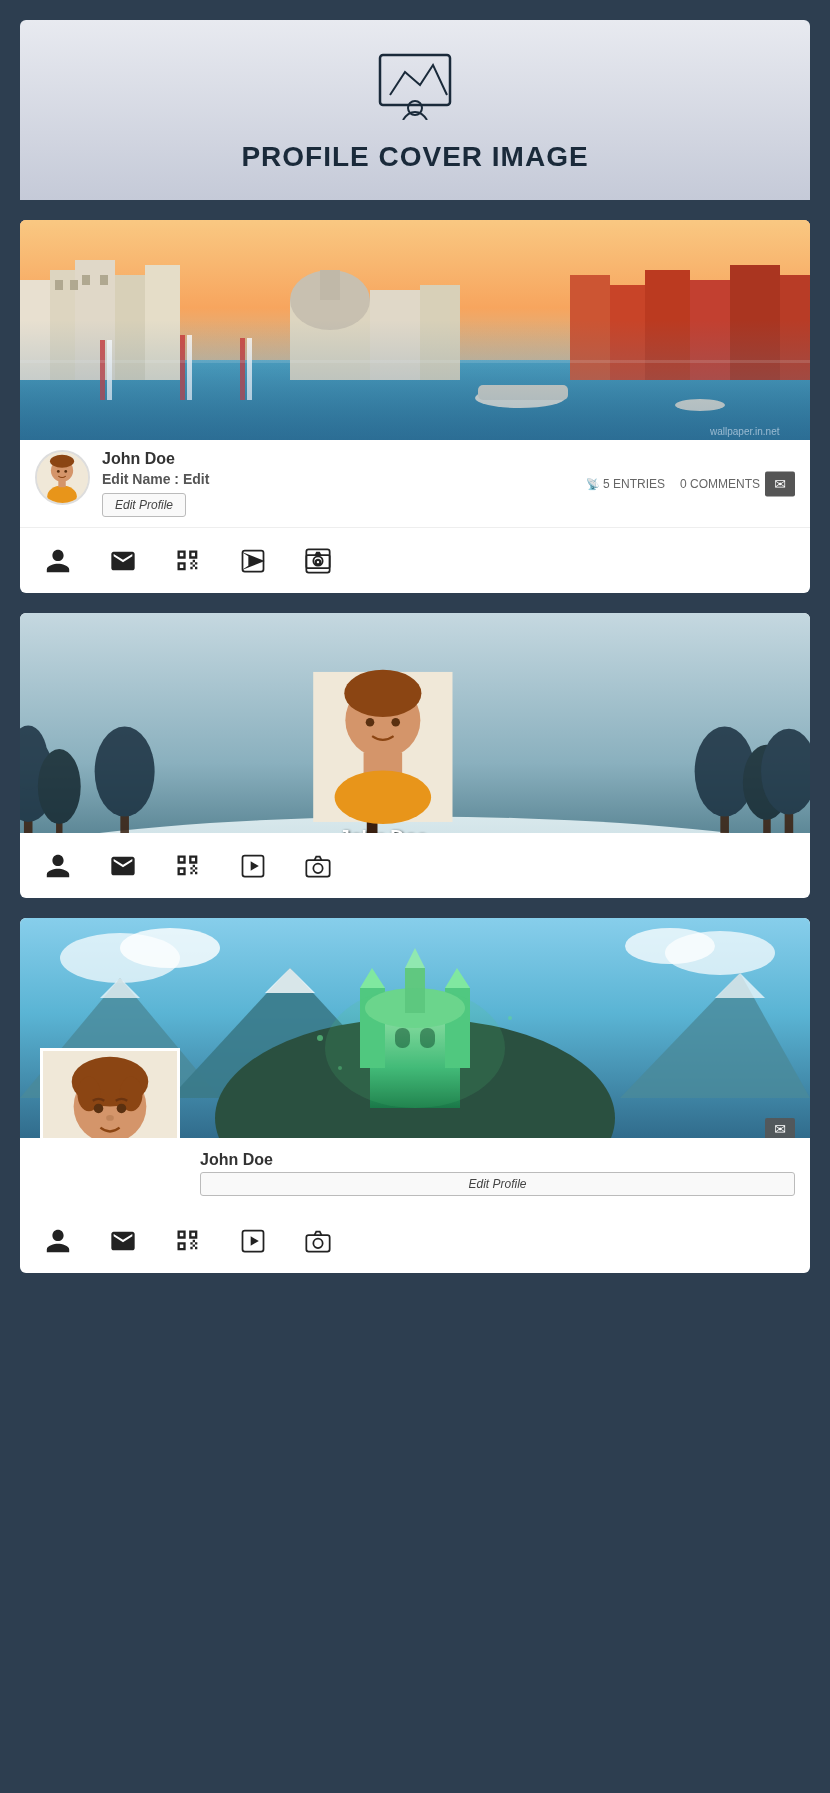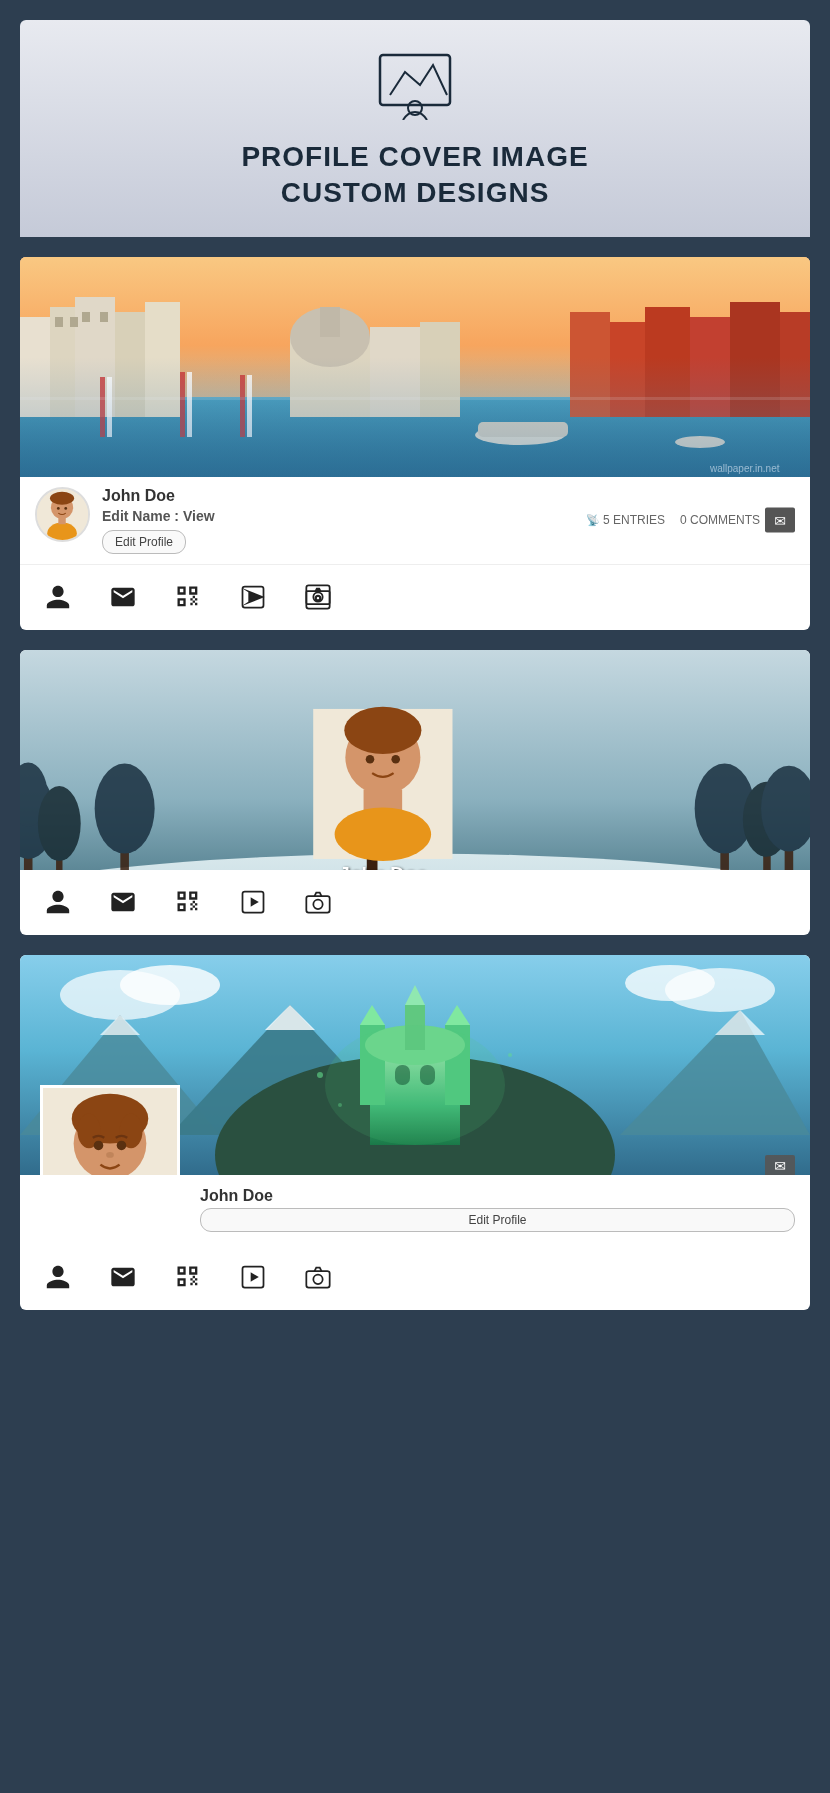--- a/index.html
+++ b/index.html
@@ -124,24 +124,25 @@
 
     .profile-firstname span {
       font-weight: bold;
     }
 
     .edit-profile-btn {
       display: inline-block;
       padding: 4px 12px;
       border: 1px solid #bbb;
       background: #f9f9f9;
-      border-radius: 11px;
+      border-radius: 3px;
       font-size: 12px;
       color: #444;
       cursor: pointer;
+      font-style: italic;
     }
 
     .stats-right {
       position: absolute;
       right: 50px;
       top: 50%;
       transform: translateY(-50%);
       display: flex;
       gap: 15px;
       font-size: 12px;
@@ -240,21 +241,20 @@
         <rect x="5" y="5" width="70" height="50" rx="3" stroke="#1a2a3a" stroke-width="2.5" fill="none"></rect>
 
         <polyline points="15,45 30,22 45,35 58,15 72,45" stroke="#1a2a3a" stroke-width="2" fill="none"></polyline>
 
         <circle cx="40" cy="58" r="7" stroke="#1a2a3a" stroke-width="2" fill="none"></circle>
         <path d="M28 70 Q33 62 40 62 Q47 62 52 70" stroke="#1a2a3a" stroke-width="2" fill="none"></path>
       </svg>
     </div>
     <div class="header-title">
       <span>PROFILE COVER IMAGE</span><br>
-      <span>CUSTOM DESIGNS</span>
     </div>
   </div>
 
   <div class="profile-card">
 
     <div class="cover-image cover-venice">
       
       <svg class="scene-svg" viewBox="0 0 790 220" xmlns="http://www.w3.org/2000/svg" preserveAspectRatio="xMidYMid slice">
 
         <defs>
@@ -330,21 +330,21 @@
           <rect x="23" y="30" width="8" height="8" fill="#d4956a"></rect>
 
           <circle cx="23" cy="21" r="1.5" fill="#5a3010"></circle>
           <circle cx="31" cy="21" r="1.5" fill="#5a3010"></circle>
           <path d="M23 26 Q27 29 31 26" stroke="#8B4513" stroke-width="1.2" fill="none"></path>
         </svg>
       </div>
       <div class="profile-text">
         <div class="profile-name">John Doe</div>
         <div class="profile-firstname">
-          <span>Edit Name :</span> <span>View</span>
+          <span>Edit Name :</span> <span>Edit</span>
         </div>
         <button class="edit-profile-btn">Edit Profile</button>
       </div>
       <div class="stats-right">
         <span>
           <span style="font-size:11px">📡</span> <span>5 ENTRIES</span>
         </span>
         <span>0 COMMENTS</span>
       </div>
       <div class="mail-icon-top"></div>

